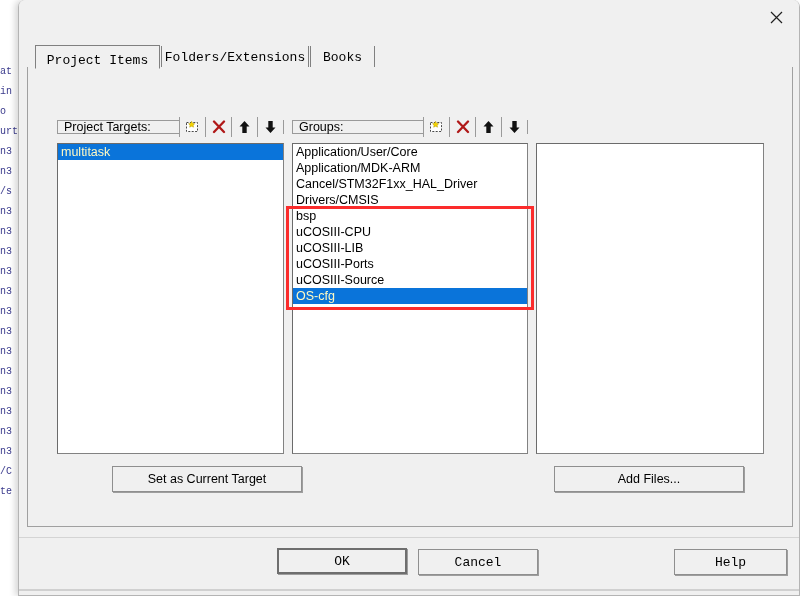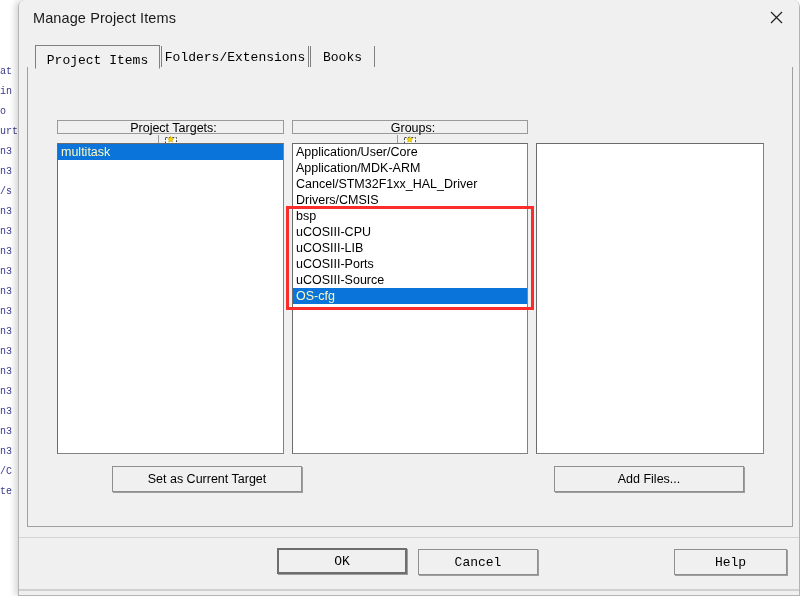--- a/index.html
+++ b/index.html
@@ -96,21 +96,21 @@
     background: #f0f0f0;
     border: 1px solid #a0a0a0;
     border-top: none;
   }
 
   
   .colhead {
     position: absolute; height: 14px;
     border: 1px solid #9a9a9a;
     background: #f0f0f0;
-    display: flex; align-items: center; flex-direction: column;
+    display: flex; align-items: center;
   }
   .colhead .label {
     font-size: 12.5px; color: #000;
     padding-left: 6px; flex: 1; white-space: nowrap;
   }
   .tbtn {
     width: 26px; height: 20px;
     border-left: 1px solid #9a9a9a;
     background: #f0f0f0;
     display: flex; align-items: center; justify-content: center;
@@ -194,21 +194,20 @@
 n3
 n3
 n3
 /C
 te</div>
 </div>
 
 <div class="dialog">
 
   <div class="titlebar">
-    <div class="title-text">Manage Project Items</div>
     <div class="close-btn">
       <svg width="13" height="13" viewBox="0 0 13 13">
         <path d="M1 1 L12 12 M12 1 L1 12" stroke="#202020" stroke-width="1.2" fill="none"></path>
       </svg>
     </div>
   </div>
 
   <div class="tabstrip">
     <div class="baseline"></div>
     <div class="tab active" style="left:8px; width:125px;">

